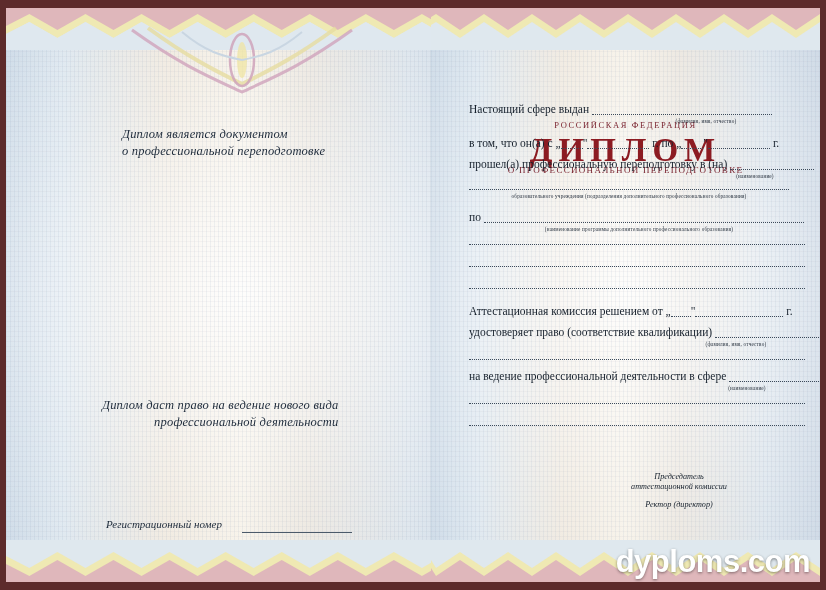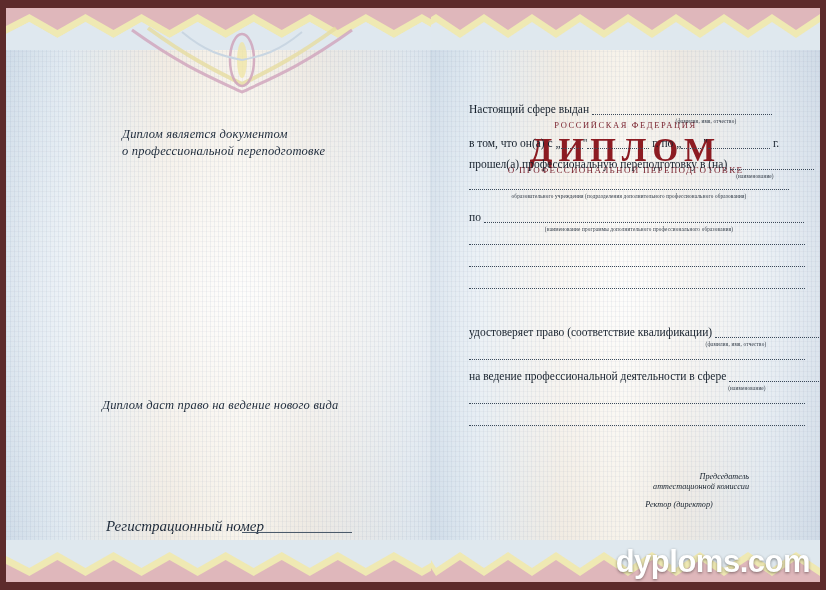--- a/index.html
+++ b/index.html
@@ -34,21 +34,21 @@
   .band.top{top:0;}
   .band.bot{bottom:0;}
 
   
   .ornament{position:absolute;left:50%;transform:translateX(-50%);top:18px;width:240px;height:70px;pointer-events:none;}
 
   
   .l-text{position:absolute;font-style:italic;color:#1d2a3a;font-size:12.5px;line-height:17px;letter-spacing:.2px;}
   .l-text.one{left:116px;top:118px;}
   .l-text.two{left:96px;top:389px;text-align:right;}
-  .regnum{position:absolute;left:100px;top:510px;font-style:italic;font-size:15px;color:#1d2a3a;}
+  .regnum{position:absolute;left:100px;top:510px;font-style:italic;font-size:11px;color:#1d2a3a;}
   .regline{position:absolute;left:236px;top:524px;width:110px;border-bottom:1px solid #4b5a6a;}
 
   
   .rf{position:absolute;top:112px;left:0;width:100%;text-align:center;font-size:8.5px;letter-spacing:1.6px;color:#7a2430;font-variant:small-caps;}
   .dip-title{position:absolute;top:124px;left:0;width:100%;text-align:center;font-size:33px;font-weight:bold;letter-spacing:6px;color:#8c1b22;font-family:"Liberation Serif",serif;}
   .dip-sub{position:absolute;top:157px;left:0;width:100%;text-align:center;font-size:9px;letter-spacing:1.3px;color:#7a2430;}
   .serial{position:absolute;top:170px;left:0;width:100%;text-align:center;font-size:15px;font-weight:bold;color:#8c1b22;letter-spacing:1px;}
   .serial .ser{letter-spacing:2px;}
   .serial .no{font-size:13px;font-weight:normal;margin:0 6px 0 10px;}
 
@@ -85,20 +85,21 @@
         <path d="M180,6 C156,26 140,30 120,34" fill="none" stroke="#c9d6e2" stroke-width="2"></path>
       </svg>
 
       <div class="l-text one">
         <div>Диплом является документом</div>
         <div>о профессиональной переподготовке</div>
       </div>
 
       <div class="l-text two">
         <div>Диплом даст право на ведение нового вида</div>
+        <div>профессиональной деятельности</div>
       </div>
 
       <div class="regnum">Регистрационный номер</div>
       <div class="regline"></div>
 
       <svg class="band bot" viewBox="0 0 404 42" preserveAspectRatio="none">
         <rect x="0" y="0" width="404" height="42" fill="#dfe8ee"></rect>
         <path d="M0,42 L404,42 L404,28 L380,12 L356,28 L332,12 L308,28 L284,12 L260,28 L236,12 L212,28 L188,12 L164,28 L140,12 L116,28 L92,12 L68,28 L44,12 L20,28 L0,16 Z" fill="#f2e9a8" opacity="0.85"></path>
         <path d="M0,42 L404,42 L404,36 L380,20 L356,36 L332,20 L308,36 L284,20 L260,36 L236,20 L212,36 L188,20 L164,36 L140,20 L116,36 L92,20 L68,36 L44,20 L20,36 L0,24 Z" fill="#d9a6bd" opacity="0.75"></path>
       </svg>
@@ -151,20 +152,25 @@
       <div class="row" style="left:38px;top:225px;">
         <span class="dots" style="width:336px;"></span>
       </div>
       <div class="row" style="left:38px;top:247px;">
         <span class="dots" style="width:336px;"></span>
       </div>
       <div class="row" style="left:38px;top:269px;">
         <span class="dots" style="width:336px;"></span>
       </div>
 
+      <div class="row" style="left:38px;top:297px;">
+        <span>Аттестационная комиссия решением от</span>
+        <span class="quo">„</span><span class="dots" style="width:20px;"></span><span class="quo">"</span><span class="dots" style="width:88px;"></span>
+        <span>г.</span>
+      </div>
 
       <div class="row" style="left:38px;top:318px;">
         <span>удостоверяет право (соответствие квалификации)</span>
         <span class="dots" style="width:132px;"></span>
       </div>
       <div class="caption" style="left:240px;top:333px;width:130px;">(фамилия, имя, отчество)</div>
 
       <div class="row" style="left:38px;top:340px;">
         <span class="dots" style="width:336px;"></span>
       </div>
@@ -175,21 +181,21 @@
       </div>
       <div class="caption" style="left:266px;top:377px;width:100px;">(наименование)</div>
 
       <div class="row" style="left:38px;top:384px;">
         <span class="dots" style="width:336px;"></span>
       </div>
       <div class="row" style="left:38px;top:406px;">
         <span class="dots" style="width:336px;"></span>
       </div>
 
-      <div class="sig" style="left:178px;top:464px;width:140px;text-align:right;">
+      <div class="sig" style="left:178px;top:464px;width:140px;">
         <div>Председатель</div>
         <div>аттестационной комиссии</div>
       </div>
       <div class="sig" style="left:178px;top:492px;width:140px;">
         <div>Ректор (директор)</div>
       </div>
 
       <svg class="band bot" viewBox="0 0 389 42" preserveAspectRatio="none">
         <rect x="0" y="0" width="389" height="42" fill="#dfe8ee"></rect>
         <path d="M0,42 L389,42 L389,28 L365,12 L341,28 L317,12 L293,28 L269,12 L245,28 L221,12 L197,28 L173,12 L149,28 L125,12 L101,28 L77,12 L53,28 L29,12 L5,28 L0,20 Z" fill="#f2e9a8" opacity="0.85"></path>

